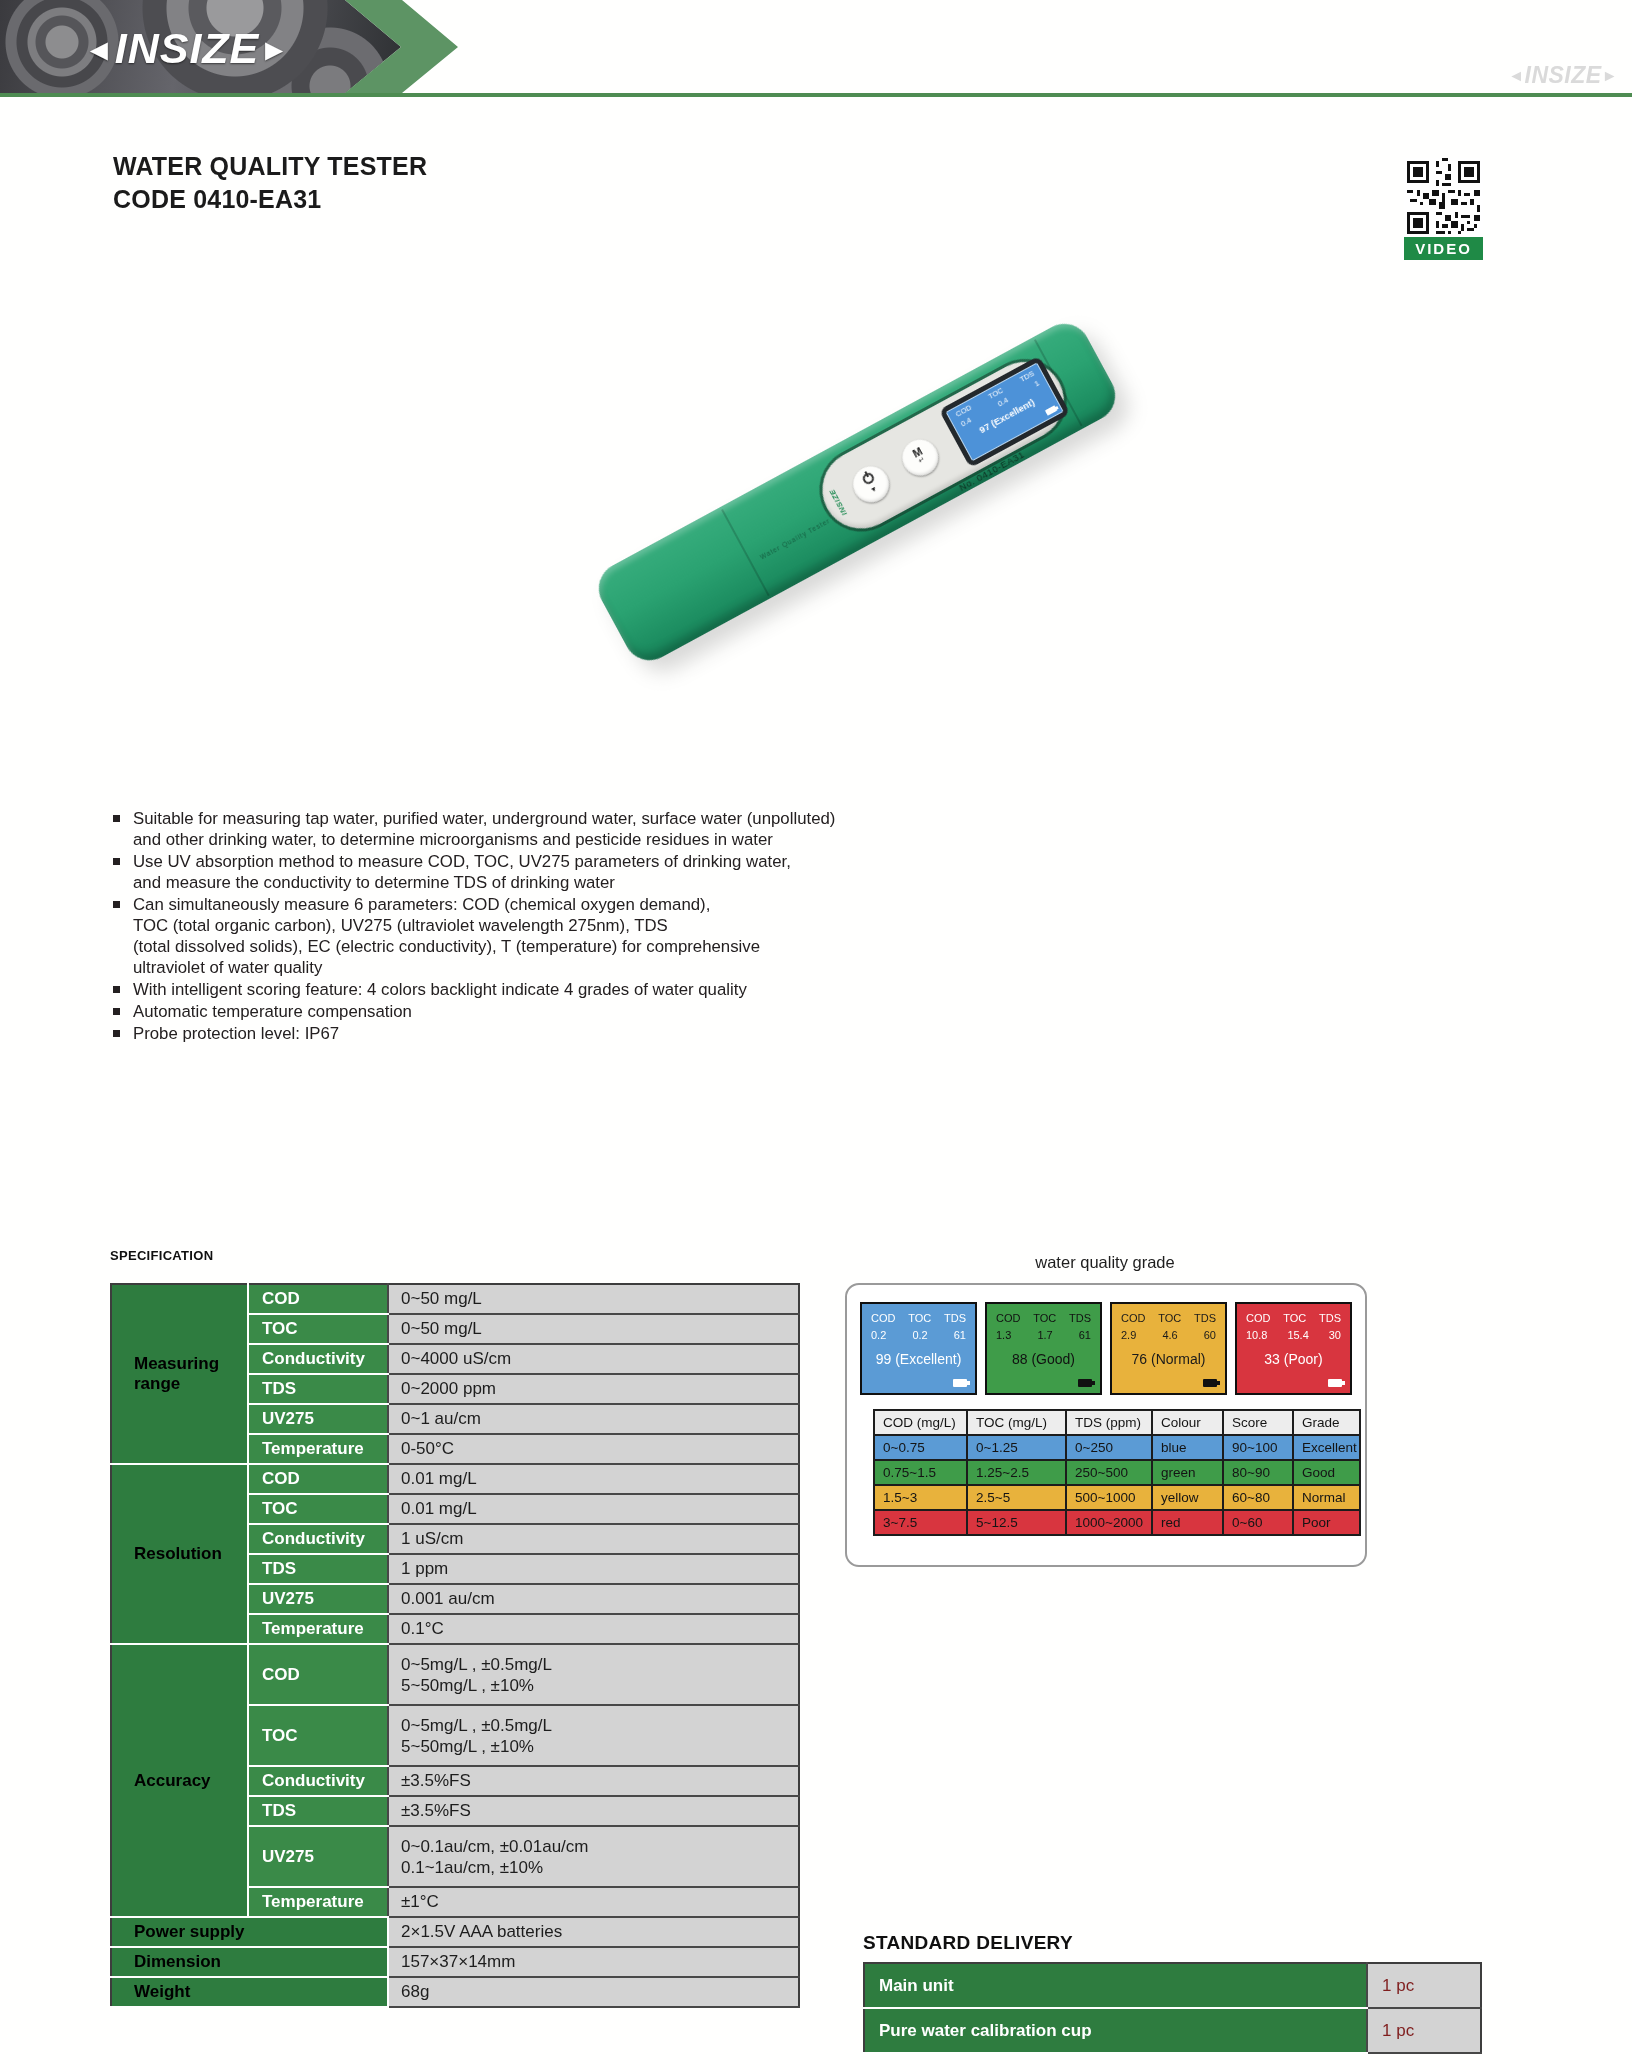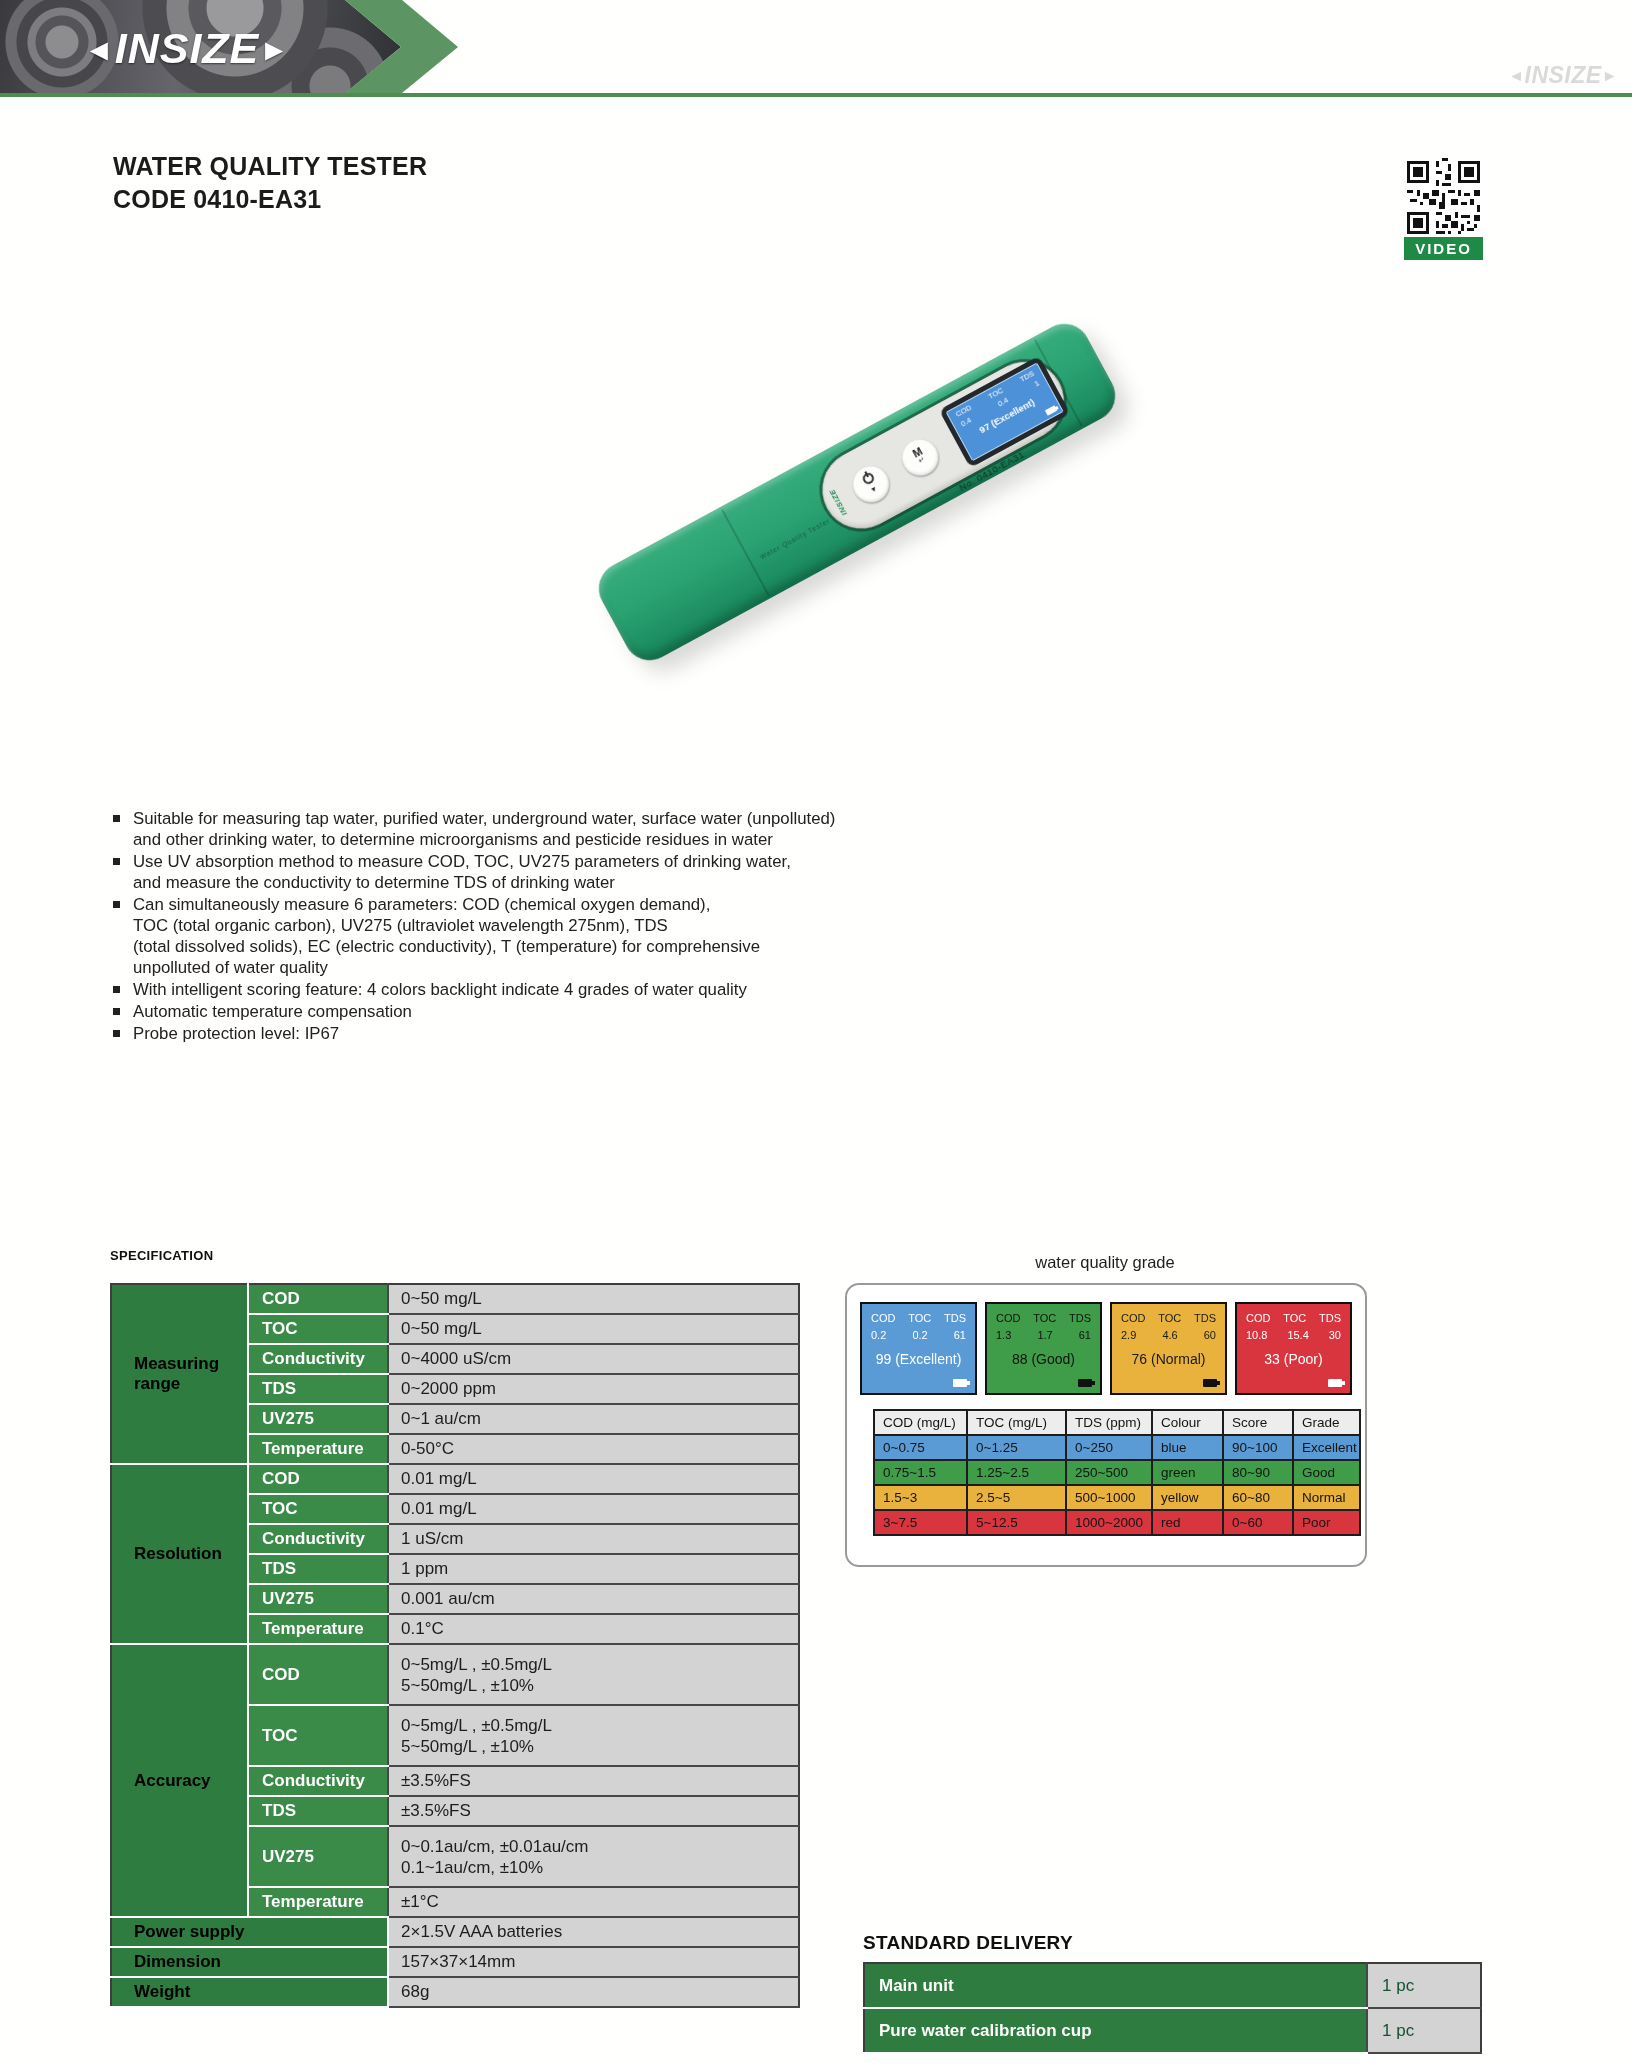--- a/index.html
+++ b/index.html
@@ -115,21 +115,21 @@
   tr.row-blue td { background:#5b9bd5; }
   tr.row-green td { background:#3f9c49; }
   tr.row-yellow td { background:#e8b23c; }
   tr.row-red td { background:#d8353f; }
 
   
   .del-h { position:absolute; left:863px; top:1932px; font-size:19px; font-weight:bold; color:#101010; letter-spacing:.3px; }
   table.delivery { position:absolute; left:863px; top:1962px; border-collapse:collapse; table-layout:fixed; border:2px solid #3d3d3d; }
   table.delivery td { height:45px; font-size:17px; }
   td.dname { width:503px; background:#2e7c3f; color:#fff; font-weight:bold; padding-left:14px; border-bottom:2px solid #fff; }
-  td.dqty { width:114px; background:#d3d3d3; color:#14532d; padding-left:14px; border-bottom:2px solid #474747; border-left:2px solid #474747; }
+  td.dqty { width:114px; background:#d3d3d3; color:#7f1d1d; padding-left:14px; border-bottom:2px solid #474747; border-left:2px solid #474747; }
 </style>
 </head>
 <body>
 
 <div class="page">
 
   <div class="hdr">
     <div class="hdr-photo"></div>
     <div class="hdr-chevron"></div>
     <div class="hdr-logo"><span class="arr">◄</span><span>INSIZE</span><span class="arr">►</span></div>
@@ -238,21 +238,21 @@
       <div class="ln">and other drinking water, to determine microorganisms and pesticide residues in water</div>
     </li>
     <li>
       <div class="ln">Use UV absorption method to measure COD, TOC, UV275 parameters of drinking water,</div>
       <div class="ln">and measure the conductivity to determine TDS of drinking water</div>
     </li>
     <li>
       <div class="ln">Can simultaneously measure 6 parameters: COD (chemical oxygen demand),</div>
       <div class="ln">TOC (total organic carbon), UV275 (ultraviolet wavelength 275nm), TDS</div>
       <div class="ln">(total dissolved solids), EC (electric conductivity), T (temperature) for comprehensive</div>
-      <div class="ln">unpolluted of water quality</div>
+      <div class="ln">ultraviolet of water quality</div>
     </li>
     <li>
       <div class="ln">With intelligent scoring feature: 4 colors backlight indicate 4 grades of water quality</div>
     </li>
     <li>
       <div class="ln">Automatic temperature compensation</div>
     </li>
     <li>
       <div class="ln">Probe protection level: IP67</div>
     </li>

